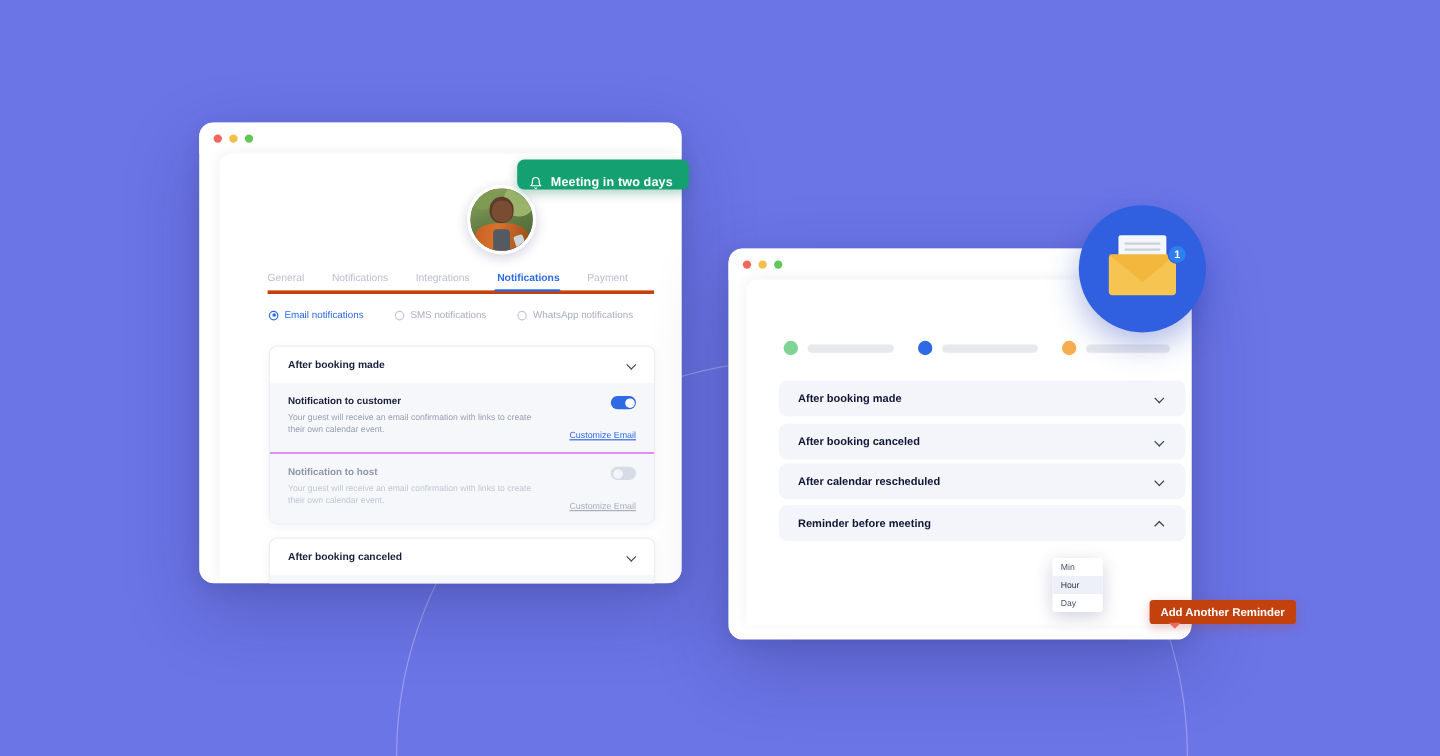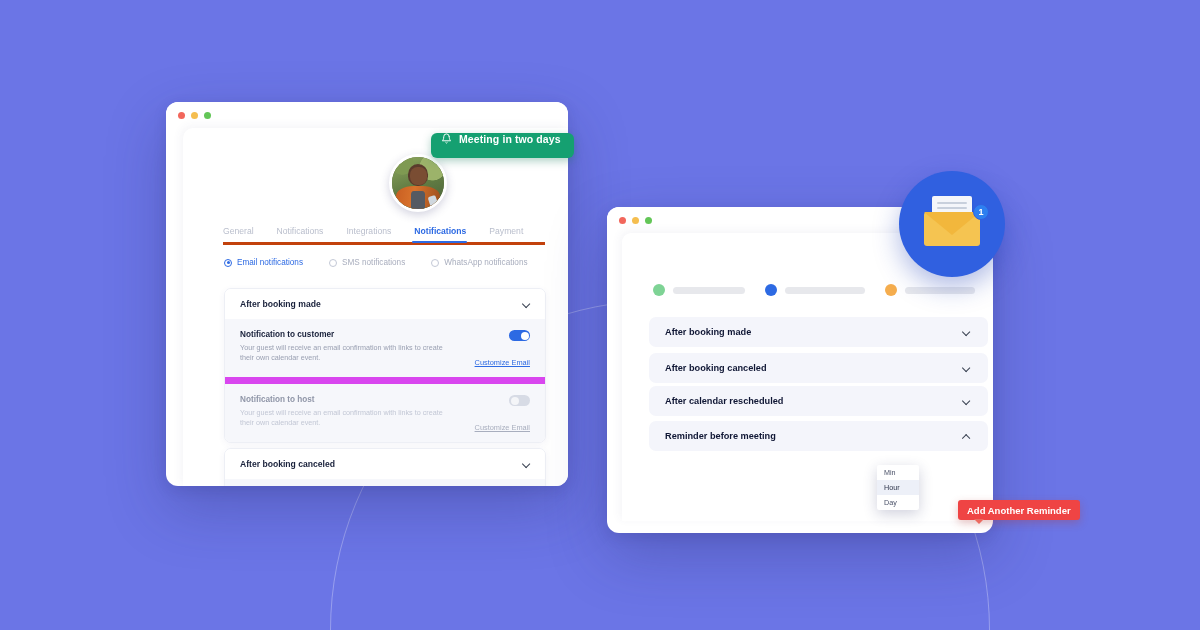--- a/index.html
+++ b/index.html
@@ -108,21 +108,21 @@
   }
 
   .badge-green {
     position: absolute;
     left: 431px; top: 133px;
     height: 25px;
     background: #15A071;
     color: #fff;
     border-radius: 6px;
     display: flex;
-    align-items: flex-start;
+    align-items: flex-end;
     gap: 7px;
     padding: 0 13px 0 10px;
     font-size: 10.5px;
     font-weight: bold;
     letter-spacing: .1px;
     box-shadow: 0 3px 9px rgba(20,120,88,0.35);
     z-index: 6;
     white-space: nowrap;
   }
 
@@ -209,21 +209,21 @@
   .chev.up::before { transform: rotate(-135deg); top: 3px; }
 
   .panel-body { background: #F6F7FB; padding: 0; }
   .notif-row {
     display: flex;
     align-items: flex-start;
     justify-content: space-between;
     padding: 11px 15px 10px 15px;
     gap: 10px;
   }
-  .notif-row + .notif-row { border-top: 7px solid #d946ef; }
+  .notif-row + .notif-row { border-top: 1px solid #d946ef; }
   .notif-title { font-size: 8.2px; font-weight: bold; color: #18203A; margin-bottom: 4px; }
   .notif-desc  { font-size: 7.2px; color: #9AA0B2; line-height: 1.45; max-width: 205px; }
   .notif-row.dim .notif-title { color: #9096A8; }
   .notif-row.dim .notif-desc  { color: #C2C7D5; }
   .notif-right { display: flex; flex-direction: column; align-items: flex-end; gap: 6px; }
   .toggle {
     width: 21px; height: 11px;
     border-radius: 6px;
     background: #2D6AE3;
     position: relative;
@@ -422,21 +422,21 @@
     font-size: 9px;
     font-weight: bold;
     display: flex; align-items: center; justify-content: center;
   }
 
   
   .tooltip-red {
     position: absolute;
     left: 958px; top: 500px;
     height: 20px;
-    background: #ef4444;
+    background: #c2410c;
     color: #fff;
     font-size: 9.5px;
     font-weight: bold;
     display: flex; align-items: center;
     padding: 0 9px;
     border-radius: 3px;
     z-index: 9;
     white-space: nowrap;
     box-shadow: 0 3px 9px rgba(180,60,55,0.30);
   }

